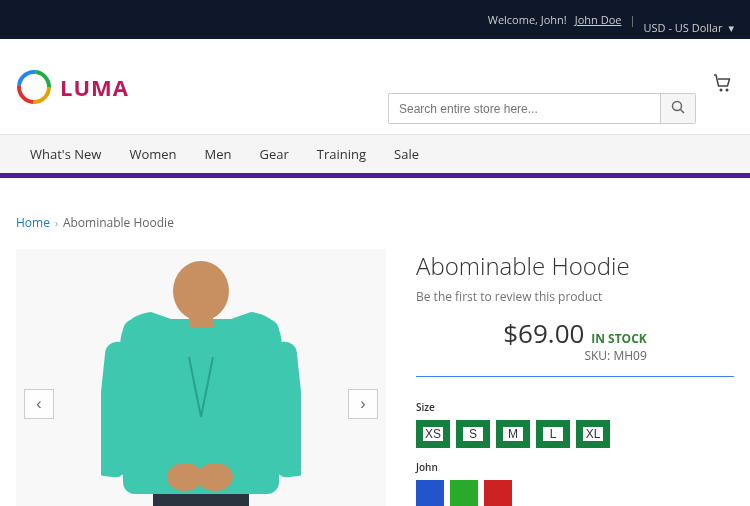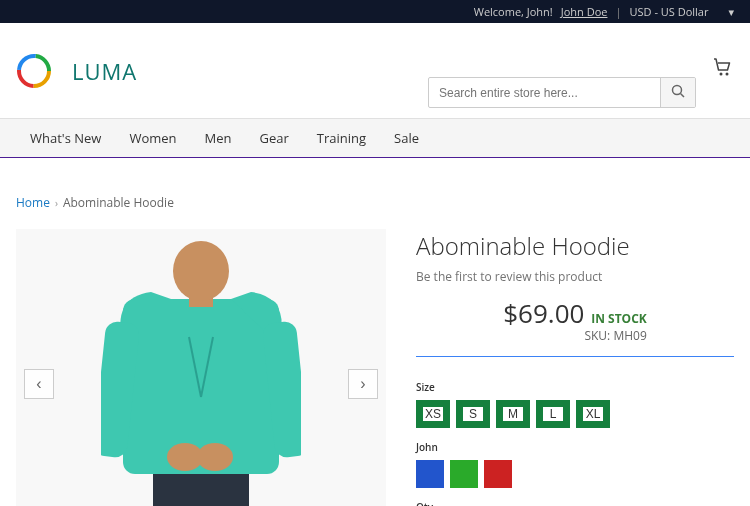--- a/index.html
+++ b/index.html
@@ -11,41 +11,41 @@
       color: #ccc;
       font-size: 11px;
       padding: 4px 16px;
       display: flex;
       justify-content: flex-end;
       align-items: center;
       gap: 8px;
     }
     .top-bar .separator { color: #888; }
     .currency-selector {
-      display: flex; align-items: flex-end; gap: 20px; cursor: pointer;
+      display: flex; align-items: flex-end; gap: 6px; cursor: pointer; margin-top: 16px;
     }
 
     
     .header {
       display: flex;
       align-items: center;
       padding: 10px 16px;
       border-bottom: 1px solid #e0e0e0;
       gap: 16px;
     }
     .logo { display: flex; align-items: center; gap: 8px; }
-    .logo-text { font-size: 22px; font-weight: 400; color: #0f766e; letter-spacing: 1px; text-transform: uppercase; margin-left: 12px; }
+    .logo-text { font-size: 22px; font-weight: 700; color: #be185d; letter-spacing: 1px; text-transform: uppercase; }
     .header-spacer { flex: 1; }
     .search-bar {
       display: flex;
       align-items: center;
       border: 1px solid #ccc;
       border-radius: 2px;
       overflow: hidden;
-      width: 268px;
+      width: 308px;
       margin-top: 44px;
     }
     .search-bar input {
       border: none;
       outline: none;
       padding: 6px 10px;
       font-size: 12px;
       flex: 1;
       color: #999;
     }
@@ -62,21 +62,21 @@
       border: none;
       cursor: pointer;
       font-size: 20px;
       color: #444;
       position: relative;
     }
 
     
     .main-nav {
       background: #f5f5f5;
-      border-bottom: 1px solid #4c1d95;
+      border-bottom: 5px solid #4c1d95;
       padding: 0 16px;
       display: flex;
       gap: 0;
     }
     .main-nav a {
       display: inline-block;
       padding: 10px 14px;
       text-decoration: none;
       color: #333;
       font-size: 13px;

